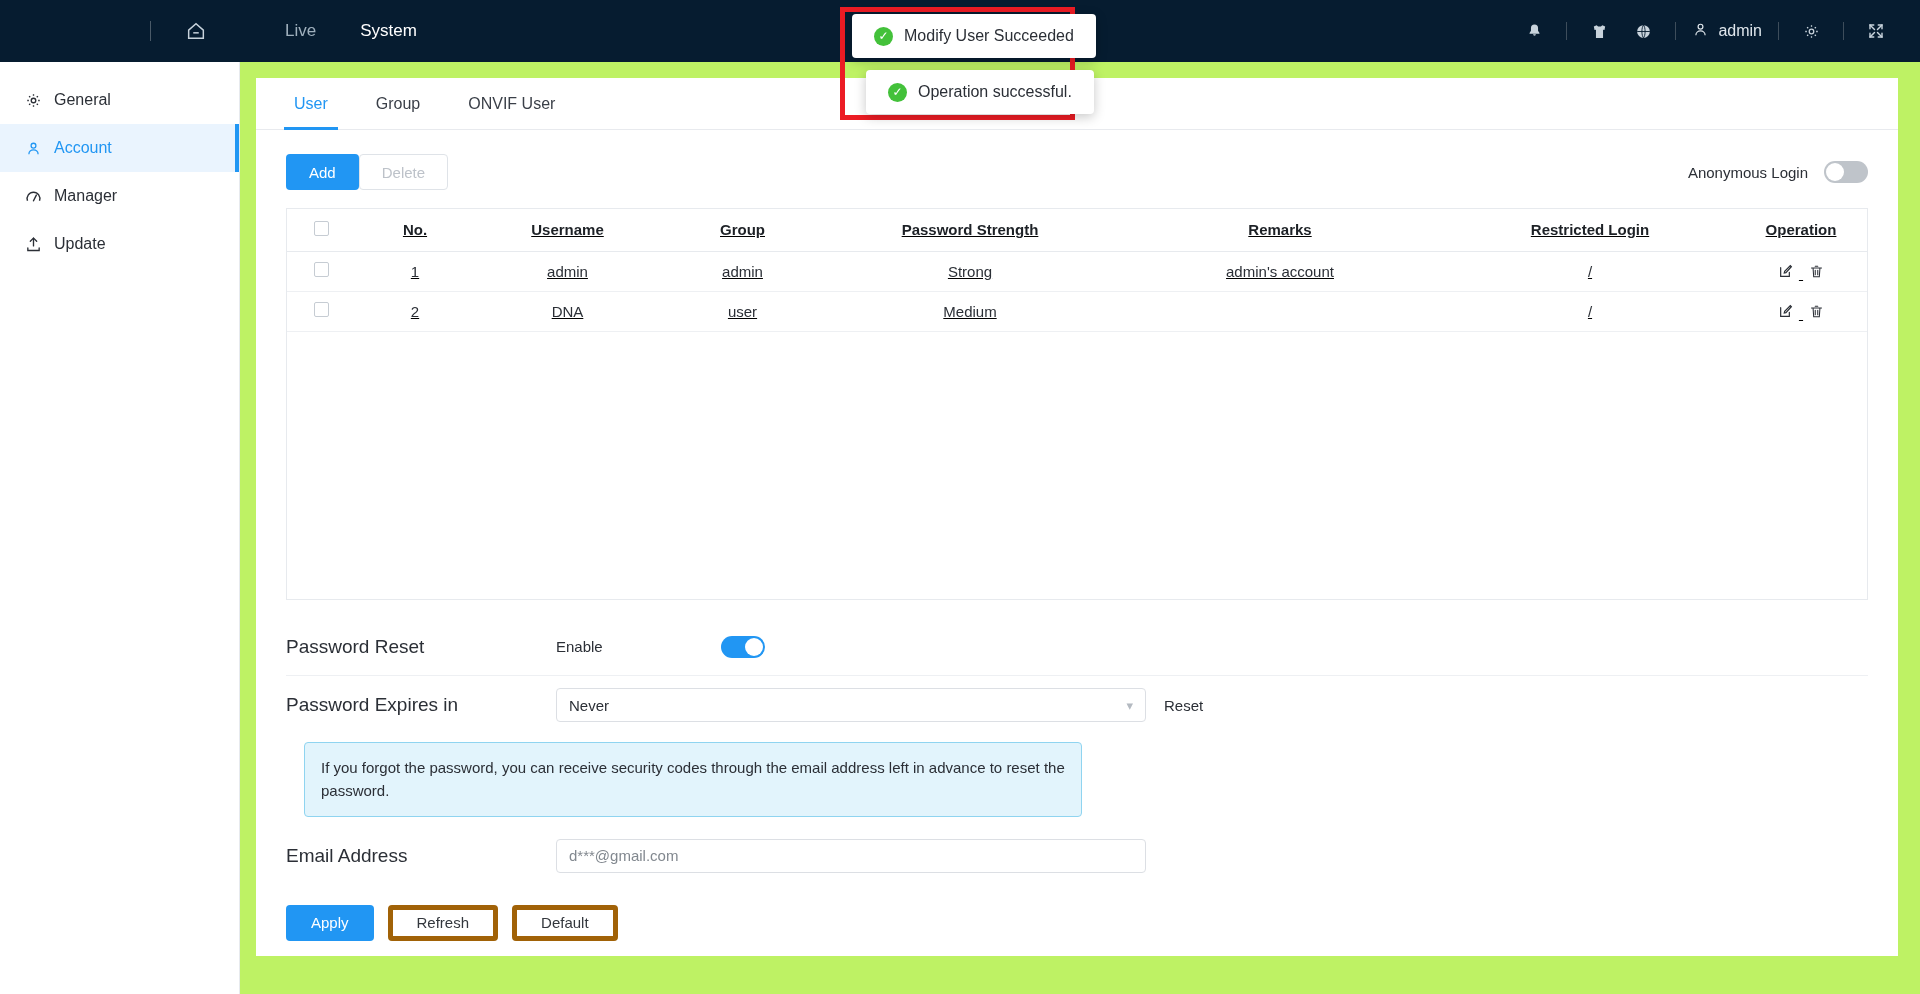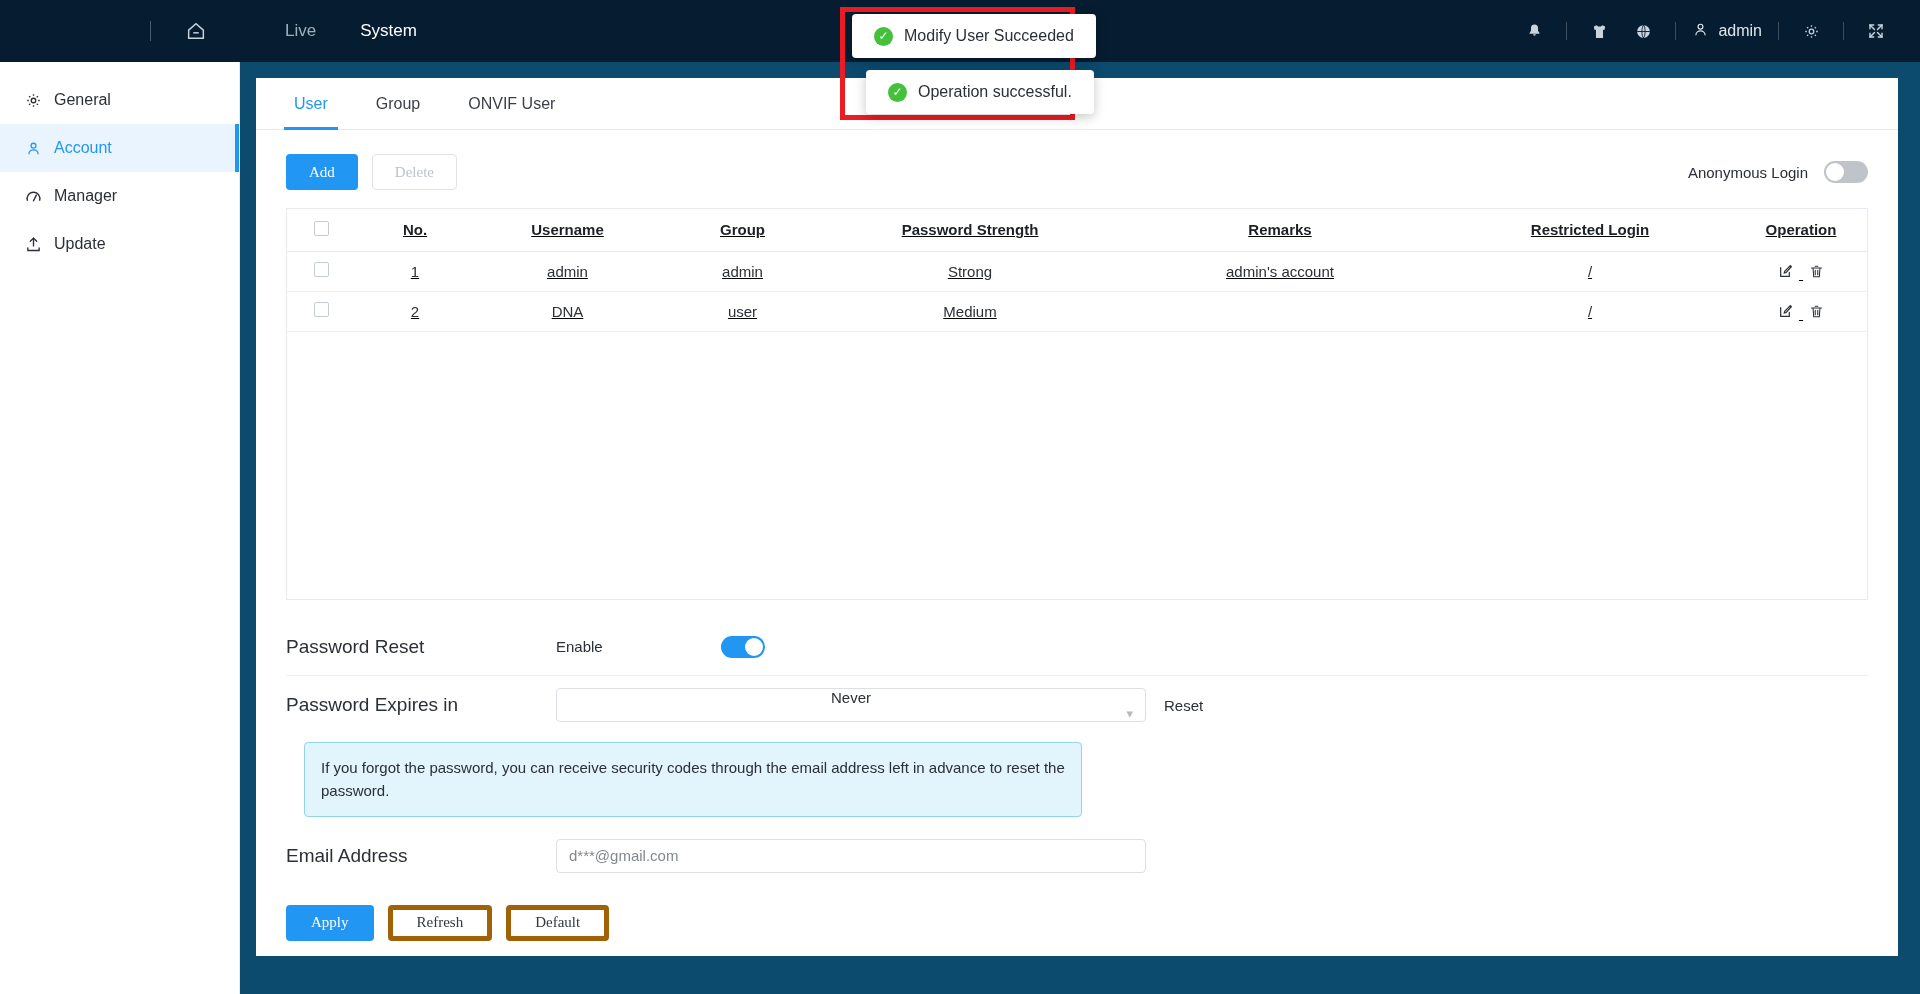--- a/index.html
+++ b/index.html
@@ -49,46 +49,46 @@
   }
   .side-item .ic { width: 18px; height: 18px; display:flex; align-items:center; justify-content:center; }
   .side-item.active { background: #eaf4fe; color: #2196f3; }
   .side-item.active::after {
     content: ""; position: absolute; right: 0; top: 0; width: 4px; height: 100%; background: #2196f3;
   }
 
   
   .content {
     position: absolute; top: 62px; left: 240px; right: 0; bottom: 0;
-    background: #0c4a6e; padding: 16px 22px 38px 16px;
+    background: #bef264; padding: 16px 22px 38px 16px;
   }
   .panel { background: #ffffff; width: 100%; height: 100%; position: relative; }
 
   .tabs { display: flex; height: 52px; border-bottom: 1px solid #e8eaee; padding-left: 14px; }
   .tab {
     height: 52px; display: flex; align-items: center; padding: 0 24px;
     font-size: 16px; color: #3a3f48; cursor: pointer; position: relative;
   }
   .tab.active { color: #2196f3; }
   .tab.active::after {
     content: ""; position: absolute; left: 14px; right: 14px; bottom: 0; height: 3px; background: #2196f3;
   }
 
   .body-area { padding: 22px 30px 0 30px; }
 
   .toolbar { display: flex; align-items: center; height: 40px; margin-bottom: 16px; }
   .btn {
     height: 36px; padding: 0 22px; border-radius: 4px; font-size: 15px;
     display: inline-flex; align-items: center; justify-content: center; cursor: pointer;
-    border: 1px solid transparent; background: #ffffff; font-family: Liberation Serif, serif;
+    border: 1px solid transparent; background: #ffffff;
   }
   .btn-primary { background: #2196f3; color: #fff; }
   .btn-disabled { background: #fff; color: #bdc2c9; border: 1px solid #dfe3e8; cursor: default; }
   .btn-default { background: #fff; color: #33373d; border: 5px solid #a16207; }
-  .toolbar .btn + .btn { margin-left: 14px; }
+  .toolbar .btn + .btn { }
 
   .anon { margin-left: auto; display: flex; align-items: center; gap: 16px; }
   .anon-label { font-size: 15px; color: #2b2f36; }
 
   .switch { width: 44px; height: 22px; border-radius: 11px; background: #bfc4ca; position: relative; cursor: pointer; }
   .switch .knob { position: absolute; top: 2px; left: 2px; width: 18px; height: 18px; border-radius: 50%; background: #fff; }
   .switch.on { background: #2196f3; }
   .switch.on .knob { left: 24px; }
 
   
@@ -108,21 +108,21 @@
   
   .settings { margin-top: 18px; }
   .srow { display: flex; align-items: center; height: 58px; border-bottom: 1px solid #eef0f3; }
   .srow.noline { border-bottom: none; }
   .slabel { width: 270px; font-size: 19px; color: #2b2f36; }
   .sub-label { width: 165px; font-size: 15px; color: #2b2f36; }
 
   .select {
     width: 590px; height: 34px; border: 1px solid #dcdfe4; border-radius: 4px;
     display: flex; align-items: center; padding: 0 12px; font-size: 15px; color: #2b2f36;
-    background: #fff; cursor: pointer; flex-direction: column;
+    background: #fff; cursor: pointer;
   }
   .select .chev { margin-left: auto; color: #b4bac1; font-size: 13px; }
   .days { margin-left: 18px; font-size: 15px; color: #2b2f36; }
 
   .notice {
     margin: 8px 0 10px 18px; width: 778px; background: #e2f4fc; border: 1px solid #8fd4f0;
     border-radius: 4px; padding: 13px 16px; font-size: 15px; color: #2b2f36; line-height: 1.55;
   }
 
   .txtinput {

